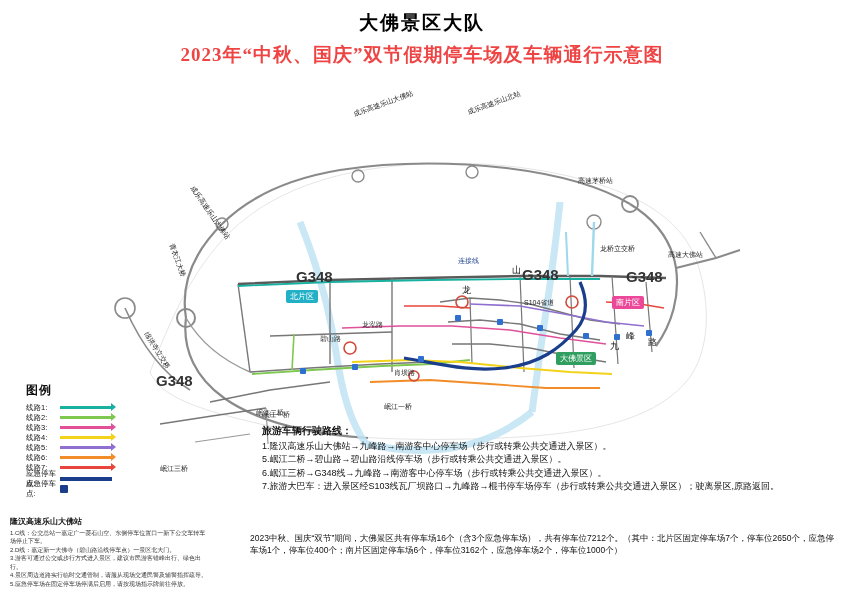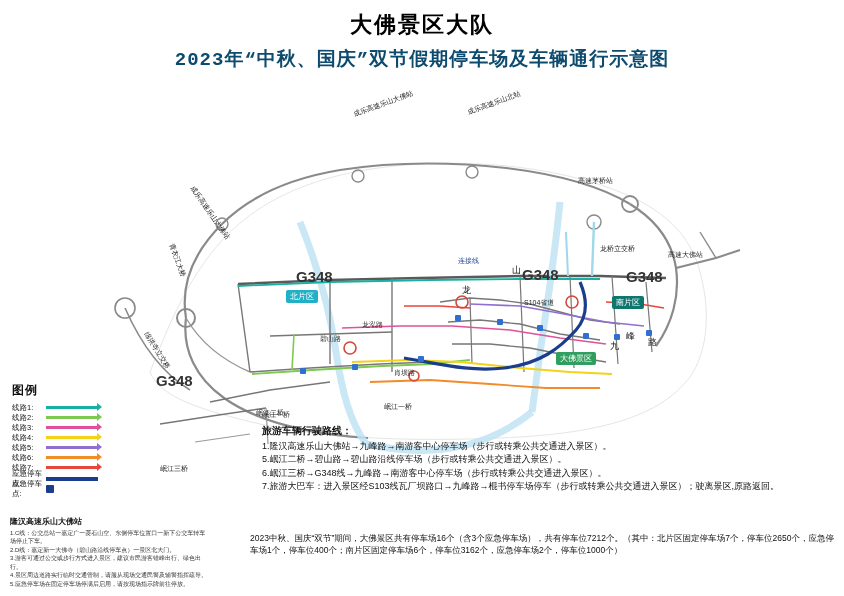--- a/index.html
+++ b/index.html
@@ -12,25 +12,25 @@
     position:relative;
   }
   .page{position:relative;width:844px;height:596px;}
 
   
   .title-block{
     position:absolute;left:0;top:10px;width:844px;text-align:center;
   }
   .title-line1{
     font-family:Liberation Mono, monospace;
-    font-weight:bold;font-size:22px;letter-spacing:2px;color:#000;
+    font-weight:bold;font-size:19px;letter-spacing:2px;color:#000;
   }
   .title-line2{
-    font-family:Liberation Mono, monospace;
-    font-weight:bold;font-size:19px;letter-spacing:1px;color:#0c4a6e;margin-top:6px;
+    font-family:Liberation Serif, serif;
+    font-weight:bold;font-size:19px;letter-spacing:1px;color:#ef4444;margin-top:6px;
   }
 
   
   .map{
     position:absolute;left:0;top:72px;width:844px;height:420px;
   }
   .map svg{display:block;}
 
   
   .mlabel{
@@ -42,26 +42,26 @@
   .mlabel.g348{font-size:15px;font-weight:bold;color:#333;}
   .mlabel.big{font-size:9px;color:#111;}
   .mlabel.blue{color:#1a3e8c;}
   .badge{
     position:absolute;
     font-family:"Liberation Sans", sans-serif;
     font-size:8px;color:#fff;background:#2aa7c8;
     border-radius:2px;padding:1px 4px;white-space:nowrap;
   }
   .badge.green{background:#2f9e5e;}
-  .badge.blue{background:#0f766e;}
+  .badge.blue{background:#ec4899;}
   .badge.cyan{background:#22b0c6;}
 
   
   .legend{
-    position:absolute;left:12px;top:382px;width:120px;
+    position:absolute;left:26px;top:382px;width:120px;
     font-family:"Liberation Sans", sans-serif;font-size:8px;color:#111;
   }
   .legend-title{
     font-family:"Liberation Serif", serif;
     font-size:12px;font-weight:bold;margin-bottom:4px;letter-spacing:1px;
   }
   .legend-row{display:flex;align-items:center;height:9px;margin-bottom:1px;}
   .legend-label{width:34px;font-size:7.5px;}
   .legend-swatch{height:3px;width:52px;position:relative;}
   .legend-swatch .arrow{

